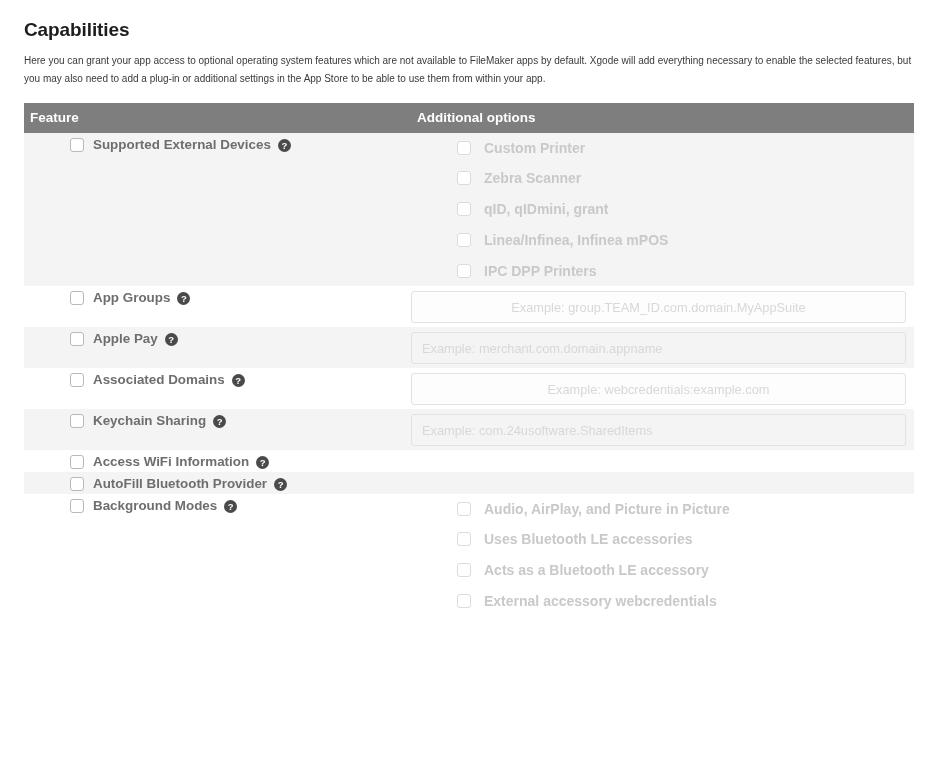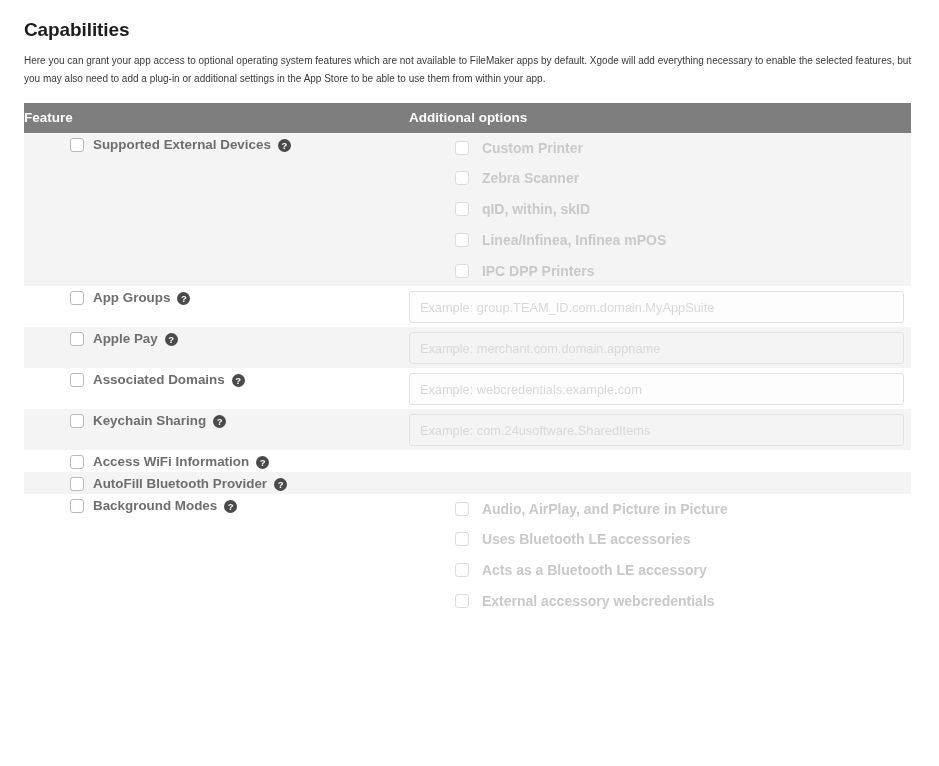--- a/index.html
+++ b/index.html
@@ -46,21 +46,21 @@
     border-collapse: collapse;
     table-layout: fixed;
   }
 
   .cap-table thead th {
     background: #7e7e7e;
     color: #ffffff;
     font-size: 13.5px;
     font-weight: bold;
     text-align: left;
-    padding: 7px 0 8px 0;
+    padding: 7px 0 8px 6px;
     height: 14px;
     vertical-align: middle;
   }
   th.col-feature { width: 381px; padding-left: 9px; }
   th.col-options { width: 497px; padding-left: 8px; }
 
   .cap-table tbody tr.row-shaded { background: #f4f4f4; }
   .cap-table tbody tr.row-plain  { background: #ffffff; }
 
   .cap-table td {
@@ -150,21 +150,21 @@
     font-family: "Liberation Sans", sans-serif;
     font-size: 12.8px;
     color: #d8d8d8;
     outline: none;
     margin: 5px 0 4px 0;
   }
   .text-input::placeholder {
     color: #d8d8d8;
     opacity: 1;
   }
-  .row-plain .text-input { background: #fdfdfd; }
+  .row-plain .text-input { background: #fdfdfd; text-align: center; }
 </style>
 </head>
 <body>
 
 <div class="page">
 
   <h1 class="page-title">Capabilities</h1>
 
   <p class="page-desc">Here you can grant your app access to optional operating system features which are not available to FileMaker apps by default. Xgode will add everything necessary to enable the selected features, but you may also need to add a plug-in or additional settings in the App Store to be able to use them from within your app.</p>
 
@@ -189,21 +189,21 @@
               <div class="chk-line">
                 <span class="checkbox dim"></span>
                 <span class="option-label">Custom Printer</span>
               </div>
               <div class="chk-line">
                 <span class="checkbox dim"></span>
                 <span class="option-label">Zebra Scanner</span>
               </div>
               <div class="chk-line">
                 <span class="checkbox dim"></span>
-                <span class="option-label">qID, within, skID</span>
+                <span class="option-label">qID, qIDmini, grant</span>
               </div>
               <div class="chk-line">
                 <span class="checkbox dim"></span>
                 <span class="option-label">Linea/Infinea, Infinea mPOS</span>
               </div>
               <div class="chk-line">
                 <span class="checkbox dim"></span>
                 <span class="option-label">IPC DPP Printers</span>
               </div>
             </div>

